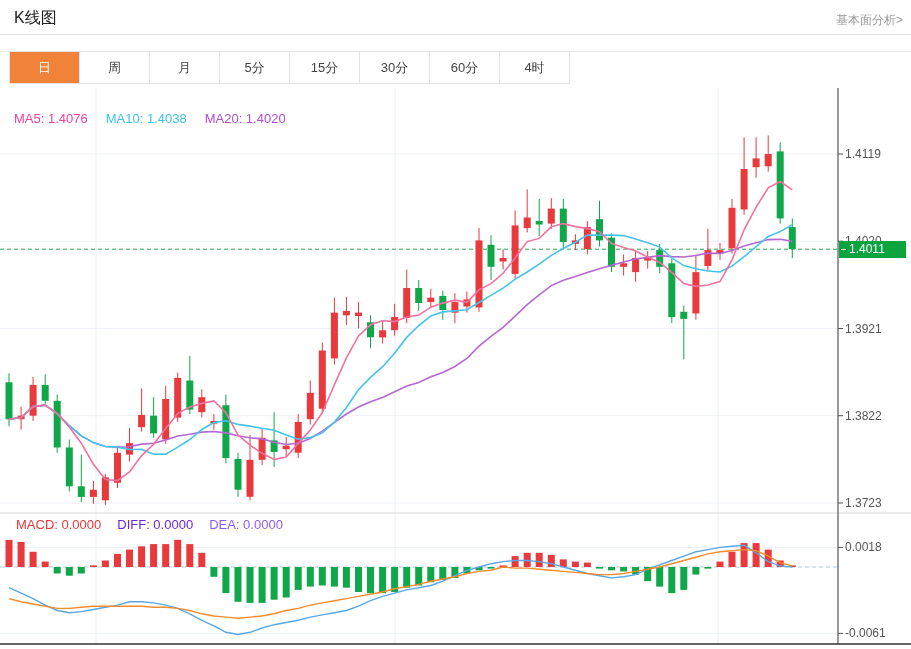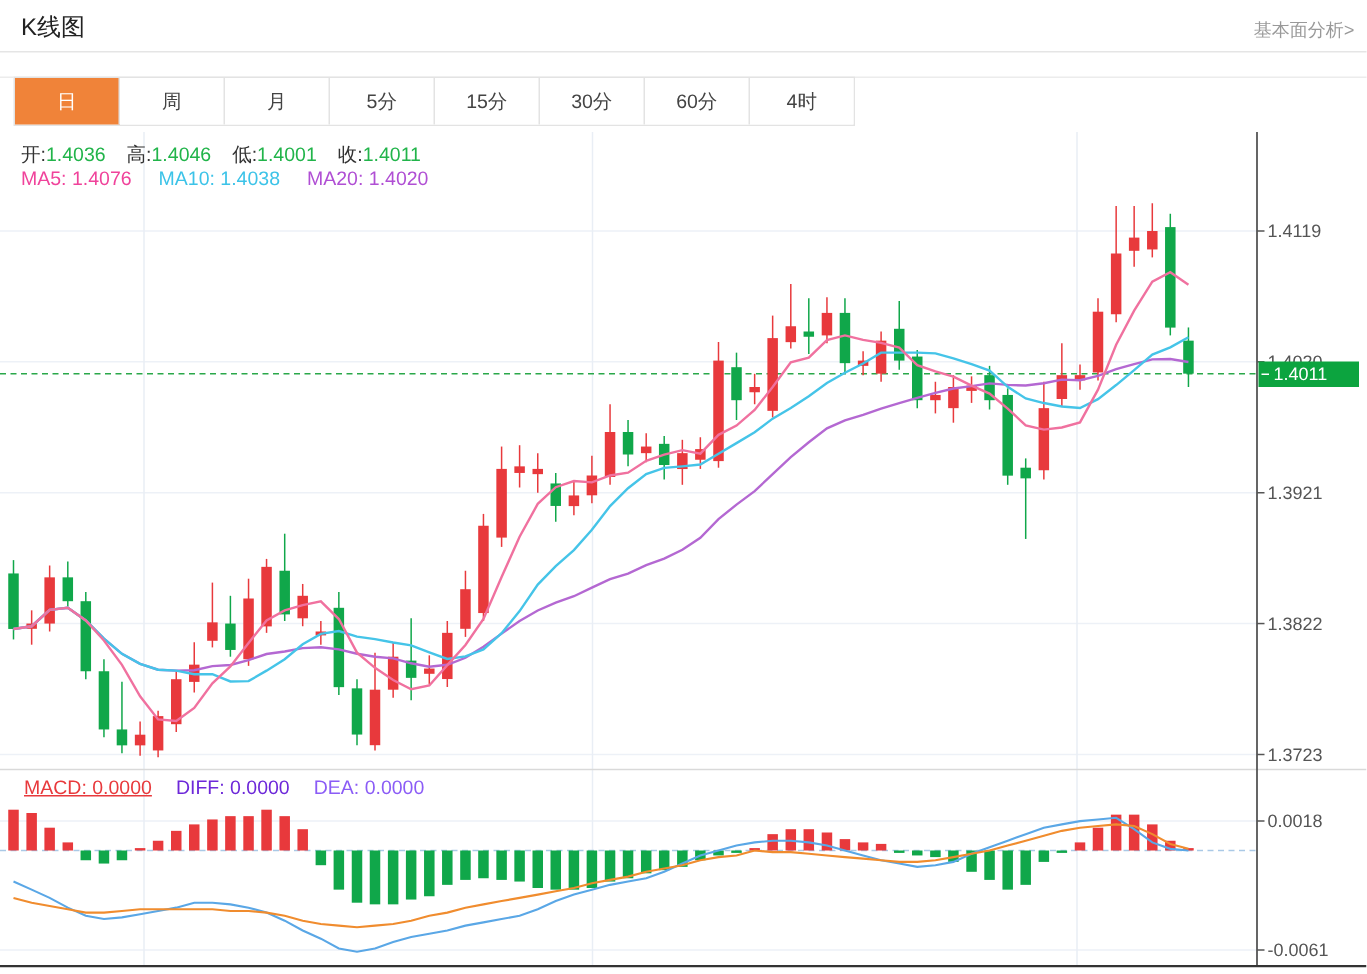--- a/index.html
+++ b/index.html
@@ -1,37 +1,37 @@
 <!DOCTYPE html>
 <html><head>
 <meta charset="utf-8">
 <style>
   html,body{margin:0;padding:0;background:#fff;}
   body{width:911px;height:649px;overflow:hidden;font-family:"Liberation Sans","DejaVu Sans",sans-serif;position:relative;}
   .page{position:absolute;inset:0;}
   .hdr-title{position:absolute;left:14px;top:8px;font-size:16px;font-weight:normal;color:#222;}
-  .hdr-link{position:absolute;right:8px;top:12px;font-size:12px;color:#999;text-decoration:none;cursor:pointer;font-family:Liberation Mono, monospace;}
+  .hdr-link{position:absolute;right:8px;top:12px;font-size:12px;color:#999;text-decoration:none;cursor:pointer;}
   .hdr-rule{position:absolute;left:0;top:34px;width:911px;height:1px;background:#e5e5e5;}
   .tabline{position:absolute;left:0;top:51px;width:911px;height:1px;background:#ececec;z-index:3;}
   .tabbar{position:absolute;left:9px;top:51px;display:flex;border:1px solid #e3e3e3;background:#fff;z-index:4;}
   .tab{width:69px;height:31px;line-height:31px;text-align:center;font-size:13px;color:#444;border-right:1px solid #e3e3e3;cursor:pointer;background:#fff;}
   .tab:last-child{border-right:none;}
   .tab.active{background:#f08339;color:#fff;}
   .chart-area{position:absolute;inset:0;z-index:1;border-radius:15px;}
   svg{position:absolute;left:0;top:0;}
   .info1{position:absolute;left:14px;top:94px;font-size:13px;z-index:2;white-space:nowrap;}
   .info2{position:absolute;left:14px;top:111px;font-size:13px;z-index:2;white-space:nowrap;}
   .info1 .grp{margin-right:14px;}
   .lbl{color:#333;}
   .grn{color:#21b44a;}
   .ma5{color:#f0439b;margin-right:18px;}
   .ma10{color:#3cc3e8;margin-right:18px;}
   .ma20{color:#b04fd4;}
   .macd-legend{position:absolute;left:16px;top:517px;font-size:13px;z-index:2;white-space:nowrap;}
-  .m-macd{color:#e8393c;margin-right:16px;text-decoration:underline;}
+  .m-macd{color:#e8393c;margin-right:16px;}
   .m-diff{color:#6d28d9;margin-right:16px;}
   .m-dea{color:#8b5cf6;}
   .price-badge{position:absolute;left:839px;top:241px;width:67px;height:17px;background:#0ca43f;color:#fff;font-size:12px;line-height:17px;padding-left:10px;box-sizing:border-box;z-index:2;}
   .price-badge::before{content:"";position:absolute;left:2px;top:8px;width:5px;height:1px;background:#fff;}
 </style>
 </head>
 <body>
 
 <div class="page">
   <div class="hdr-title">K线图</div>
@@ -280,20 +280,19 @@
         <text x="845" y="419.7" fill="#555" font-size="12">1.3822</text>
         <line x1="838" y1="503" x2="843" y2="503" stroke="#555" stroke-width="1"></line>
         <text x="845" y="507" fill="#555" font-size="12">1.3723</text>
         <line x1="838" y1="547.4" x2="843" y2="547.4" stroke="#555" stroke-width="1"></line>
         <text x="845" y="551.4" fill="#555" font-size="12">0.0018</text>
         <line x1="838" y1="633.4" x2="843" y2="633.4" stroke="#555" stroke-width="1"></line>
         <text x="845" y="637.4" fill="#555" font-size="12">-0.0061</text>
       </svg>
   </div>
 
-  <div class="info1"><span class="grp"><span class="lbl">开:</span><span class="grn">1.4036</span></span><span class="grp"><span class="lbl">高:</span><span class="grn">1.4046</span></span><span class="grp"><span class="lbl">低:</span><span class="grn">1.4001</span></span><span class="grp"><span class="lbl">收:</span><span class="grn">1.4011</span></span></div>
 
   <div class="info2"><span class="ma5">MA5: 1.4076</span><span class="ma10">MA10: 1.4038</span><span class="ma20">MA20: 1.4020</span></div>
 
   <div class="macd-legend"><span class="m-macd">MACD: 0.0000</span><span class="m-diff">DIFF: 0.0000</span><span class="m-dea">DEA: 0.0000</span></div>
 
   <div class="price-badge">1.4011</div>
 </div>
 
 </body></html>

